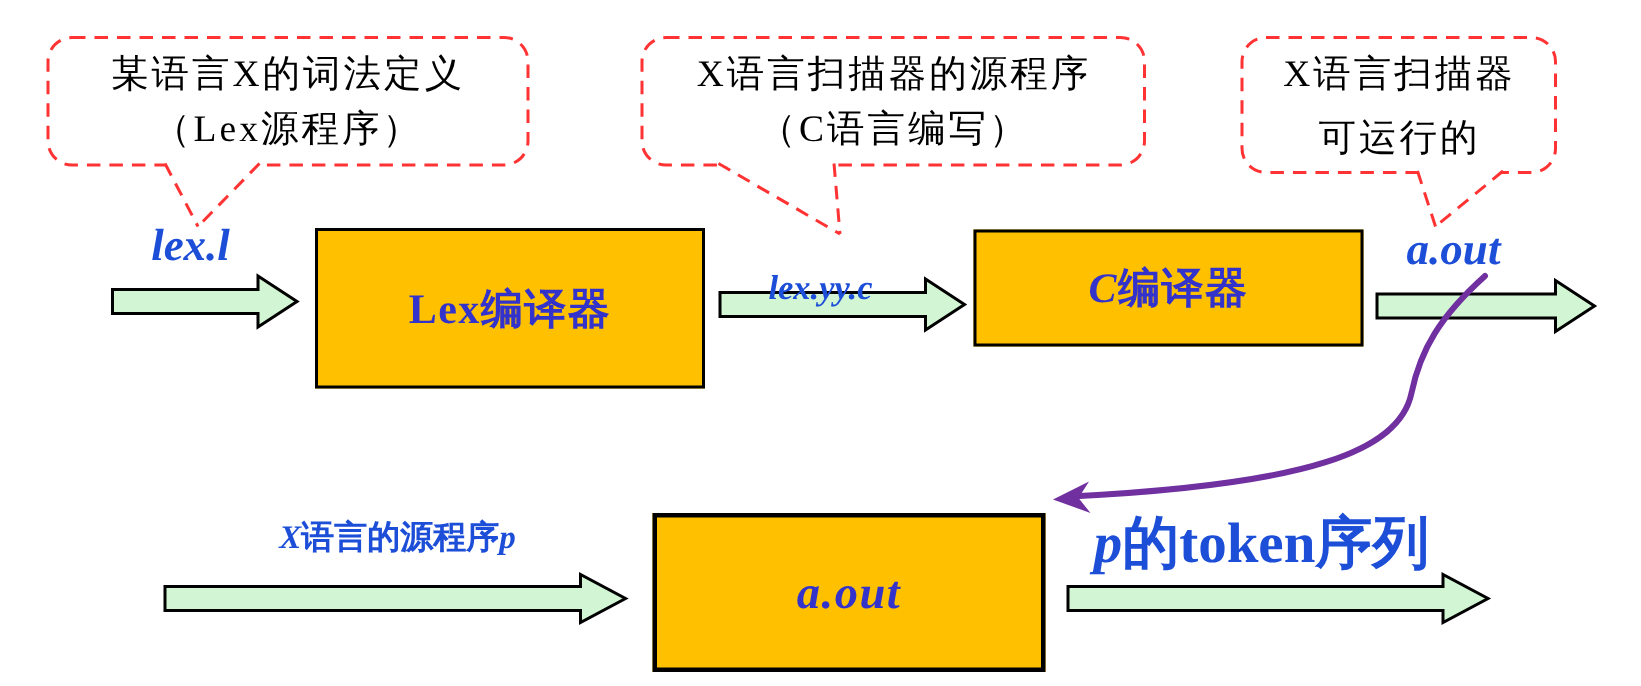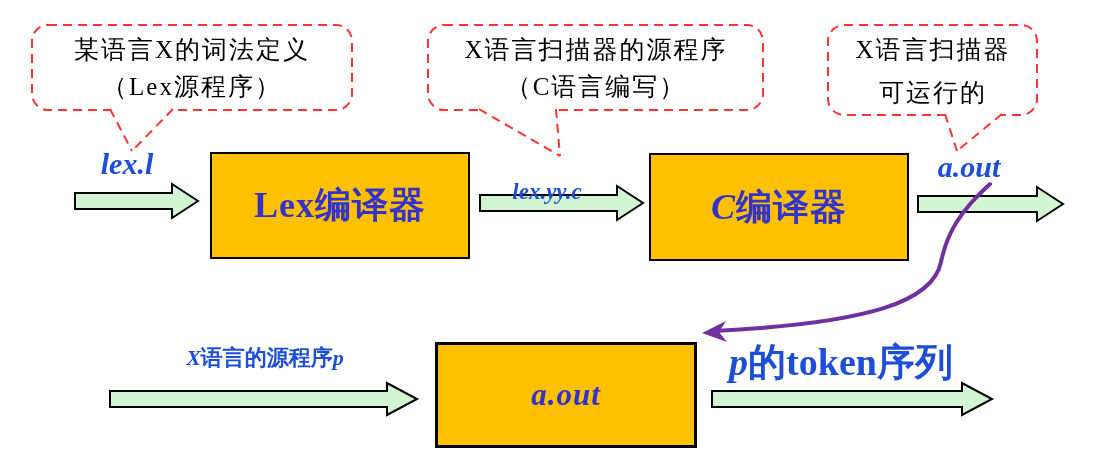--- a/index.html
+++ b/index.html
@@ -14,25 +14,25 @@
 
   
   .flowbox{
     position:absolute;
     box-sizing:border-box;
     background:#FFC000;
     border:2px solid #000;
     display:flex;align-items:center;justify-content:center;
   }
   .flowbox .boxlabel{
-    color:#3333CC;font-weight:bold;font-size:36px;
+    color:#3333CC;font-weight:bold;font-size:28px;
     letter-spacing:1px;white-space:nowrap;
   }
   #box-lex{left:210px;top:152px;width:260px;height:107px;}
-  #box-c{left:649px;top:153px;width:260px;height:108px;}
+  #box-c{left:649px;top:153px;width:260px;height:78px;}
   #box-aout{left:435px;top:342px;width:262px;height:106px;border-width:3px;}
   #box-aout .boxlabel{font-size:31px;font-style:italic;}
 
   
   .lbl{
     position:absolute;transform:translate(-50%,-50%);
     white-space:nowrap;color:#1d4ed8;font-weight:bold;
   }
   .it{font-style:italic;}
   #lbl-lexl{left:127px;top:164px;font-size:30px;font-style:italic;}

